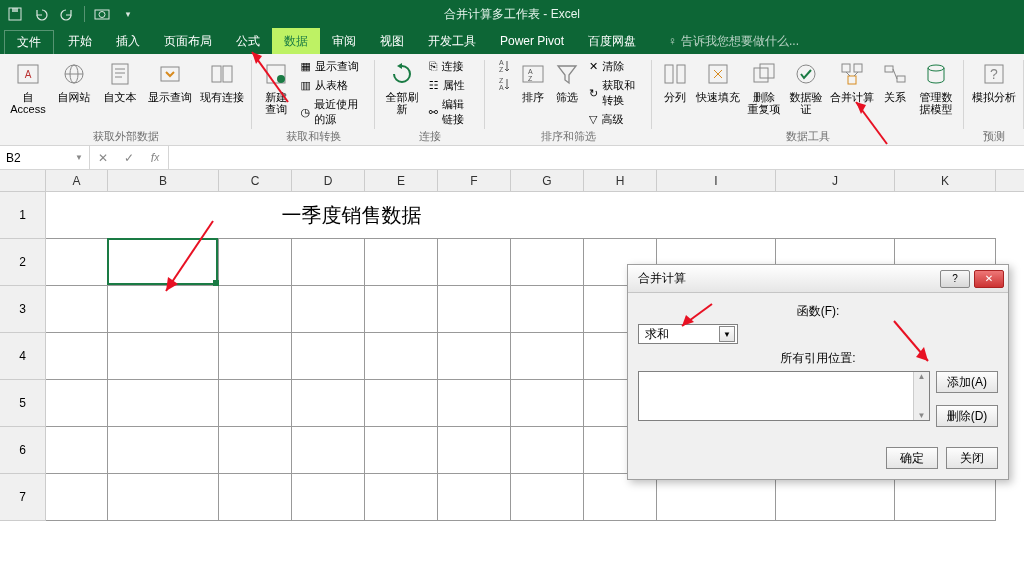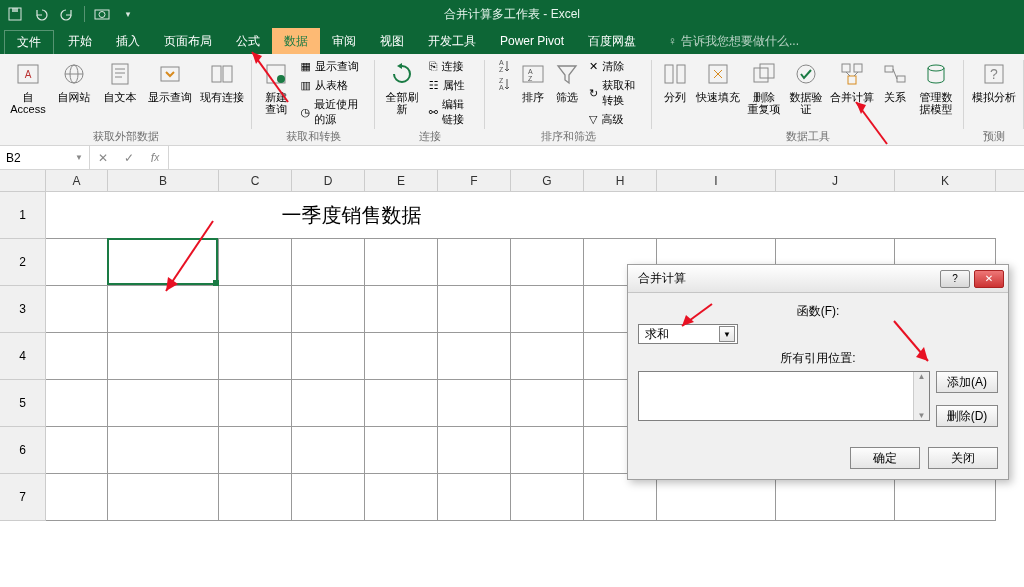--- a/index.html
+++ b/index.html
@@ -9,21 +9,21 @@
 .title-bar { height: 28px; background: #0d6636; display: flex; align-items: center; color: #e8f5ee; font-size: 12px; position: relative; }
 .qat { display: flex; gap: 8px; padding: 0 6px; align-items: center; }
 .qat .qat-icon { width: 18px; height: 18px; display:flex; align-items:center; justify-content:center; opacity:.85; }
 .qat .sep { width:1px; height:16px; background: rgba(255,255,255,.3); }
 .title-text { position:absolute; left:50%; transform:translateX(-50%); }
 
 
 .tab-row { height: 26px; background: #0d6636; display: flex; align-items: stretch; font-size: 12px; }
 .tab { padding: 0 12px; display:flex; align-items:center; color:#fff; cursor:pointer; }
 .tab.file { background:#0d6636; border:1px solid rgba(255,255,255,.3); border-bottom:none; margin:2px 2px 0 4px; }
-.tab.active { background:#fdba74; color:#1a7b44; }
+.tab.active { background:#bef264; color:#1a7b44; }
 .tell-me { color: rgba(255,255,255,.7); margin-left: 20px; display:flex; align-items:center; gap:4px; }
 
 
 .ribbon { height: 92px; background: #f3f3f3; border-bottom: 1px solid #d5d5d5; display:flex; position:relative; }
 .group { display:flex; flex-direction: column; align-items:center; justify-content: space-between; padding: 4px 6px 2px; position:relative; }
 .group::after { content:""; position:absolute; right:0; top:6px; bottom:16px; width:1px; background:#d5d5d5; }
 .group-items { display:flex; align-items:flex-start; gap:2px; flex: 1; }
 .btn-large { width: 44px; display:flex; flex-direction:column; align-items:center; gap:3px; font-size:11px; text-align:center; line-height:12px; cursor:pointer; padding-top:2px;}
 .btn-icon { width: 28px; height: 28px; display:flex; align-items:center; justify-content:center; }
 .btn-sm-stack { display:flex; flex-direction: column; gap: 2px; font-size:11px; }
@@ -69,21 +69,21 @@
 .ref-input { flex:1; height:21px; border:1px solid #808080; background:#fff; position:relative; }
 .ref-btn { position:absolute; right:2px; top:2px; width:16px; height:16px; border:1px solid #888; background:#f5f5f5; display:flex; align-items:center; justify-content:center; }
 .side-btn { width:62px; height:22px; border:1px solid #888; background:linear-gradient(#fdfdfd,#e5e5e5); display:flex; align-items:center; justify-content:center; cursor:pointer; }
 .list-box { height:50px; border:1px solid #808080; background:#fff; position:relative; }
 .list-box .scrollbar { position:absolute; right:0; top:0; bottom:0; width:16px; background:#eee; border-left:1px solid #ccc; display:flex; flex-direction:column; justify-content:space-between; align-items:center; font-size:8px; color:#888; }
 .fieldset { border:1px solid #c5c5c5; padding:8px 8px 2px; margin-top:6px; position:relative; }
 .fieldset .legend { position:absolute; top:-8px; left:8px; background:#f0f0f0; padding:0 4px; }
 .chk-row { display:flex; align-items:center; gap:4px; margin-bottom:6px; }
 .chk { width:13px; height:13px; border:1px solid #777; background:#fff; }
 .dlg-footer { display:flex; justify-content:flex-end; gap:8px; padding:8px 10px 10px; }
-.dlg-footer .side-btn { width:70px; }
+.dlg-footer .side-btn { width:52px; }
 
 
 .arrow-anno { position:absolute; pointer-events:none; }
 
 svg { display:block; }
 </style>
 </head>
 <body>
 
 <div class="title-bar">

